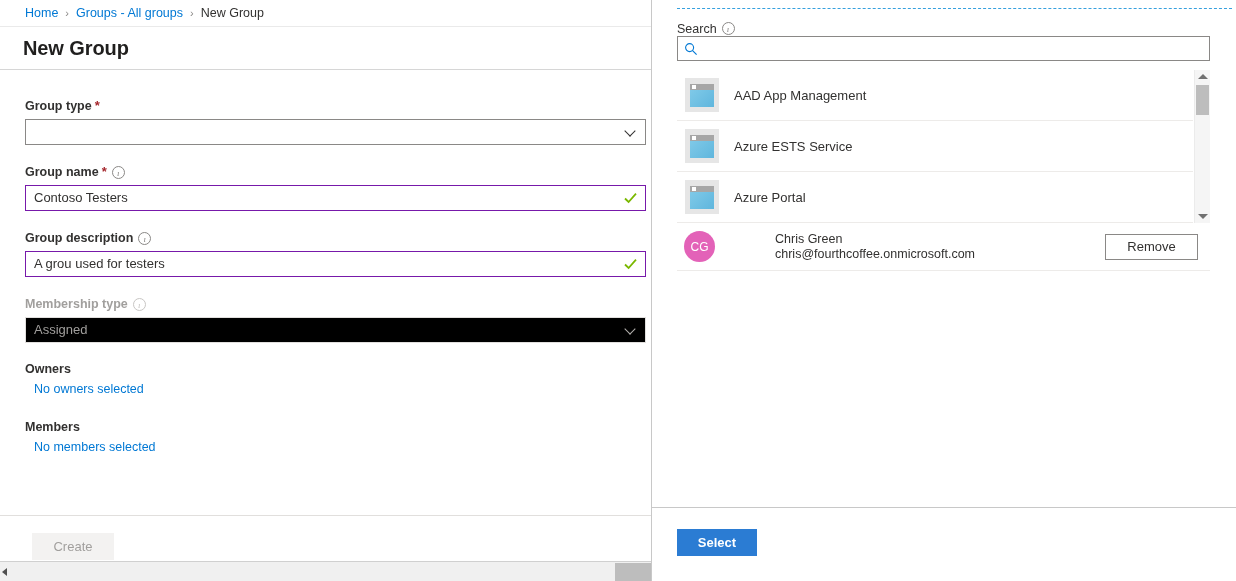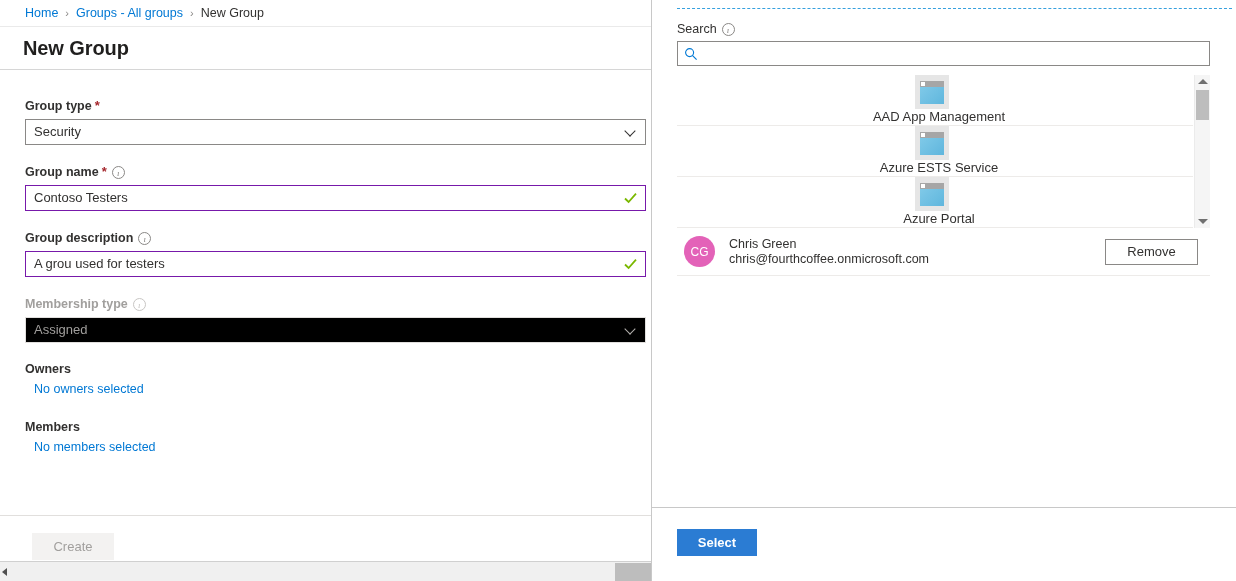--- a/index.html
+++ b/index.html
@@ -261,22 +261,21 @@
     margin: 8px 0 0 25px;
     width: 555px;
   }
 
   .panel-body { padding: 13px 0 0 25px; }
 
   .panel-field-label {
     font-size: 12.5px;
     color: #323130;
     display: flex;
-    align-items: flex-end;
-    margin-bottom: 5px;
+    align-items: flex-start;
   }
 
   .search-box {
     width: 533px;
     height: 25px;
     border: 1px solid #8a8886;
     background: #ffffff;
     display: flex;
     align-items: center;
     padding: 0 6px;
@@ -313,21 +312,20 @@
     overflow: hidden;
   }
   .result-row {
     height: 51px;
     display: flex;
     align-items: center;
     border-bottom: 1px solid #edebe9;
     box-sizing: border-box;
     cursor: pointer;
     padding-left: 8px;
-    flex-direction: column;
   }
   .app-icon {
     width: 34px; height: 34px;
     background: #e6e6e6;
     flex: 0 0 auto;
     position: relative;
     margin-right: 15px;
   }
   .app-icon .win-bar {
     position: absolute;
@@ -385,20 +383,21 @@
     margin-bottom: 4px;
   }
 
   .selected-row {
     width: 533px;
     height: 48px;
     display: flex;
     align-items: center;
     border-bottom: 1px solid #edebe9;
     box-sizing: border-box;
+    gap: 46px;
   }
   .avatar {
     width: 31px; height: 31px;
     border-radius: 50%;
     background: #e568b9;
     background: #e362b8;
     color: #ffffff;
     font-size: 12px;
     display: flex;
     align-items: center;
@@ -461,21 +460,20 @@
 
   <div class="form-area">
 
     
     <div class="field-row">
       <div class="field-label">
         <span>Group type</span>
         <span class="req-star">*</span>
       </div>
       <div class="input-box">
-        <span class="input-value">Security</span>
         <span class="chevron"></span>
       </div>
     </div>
 
     
     <div class="field-row">
       <div class="field-label">
         <span>Group name</span>
         <span class="req-star">*</span>
         <span class="info-icon">ı</span>

